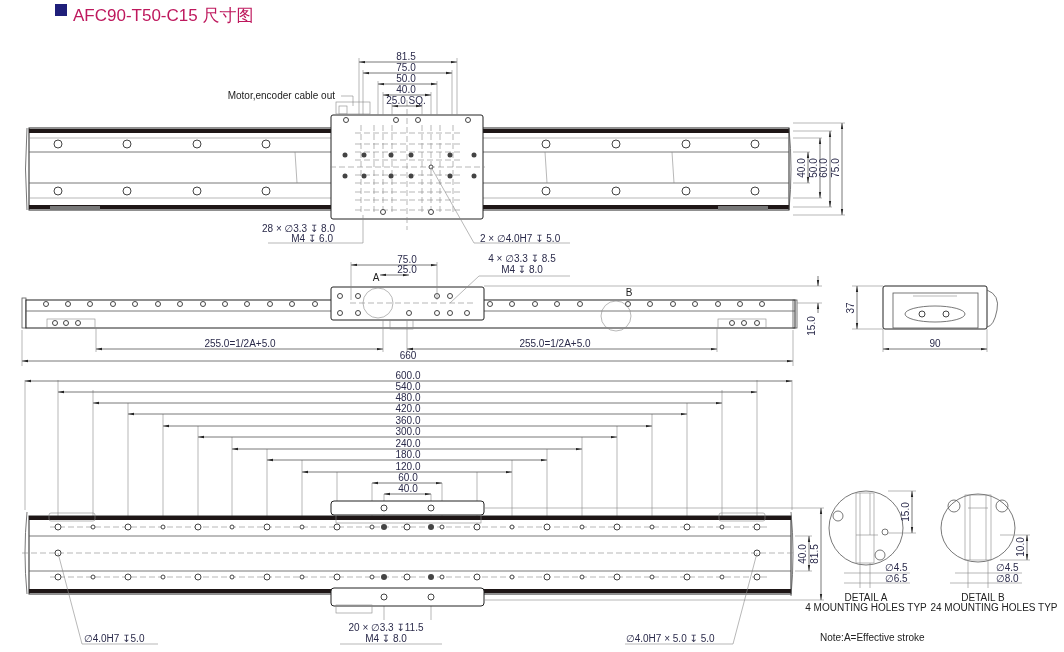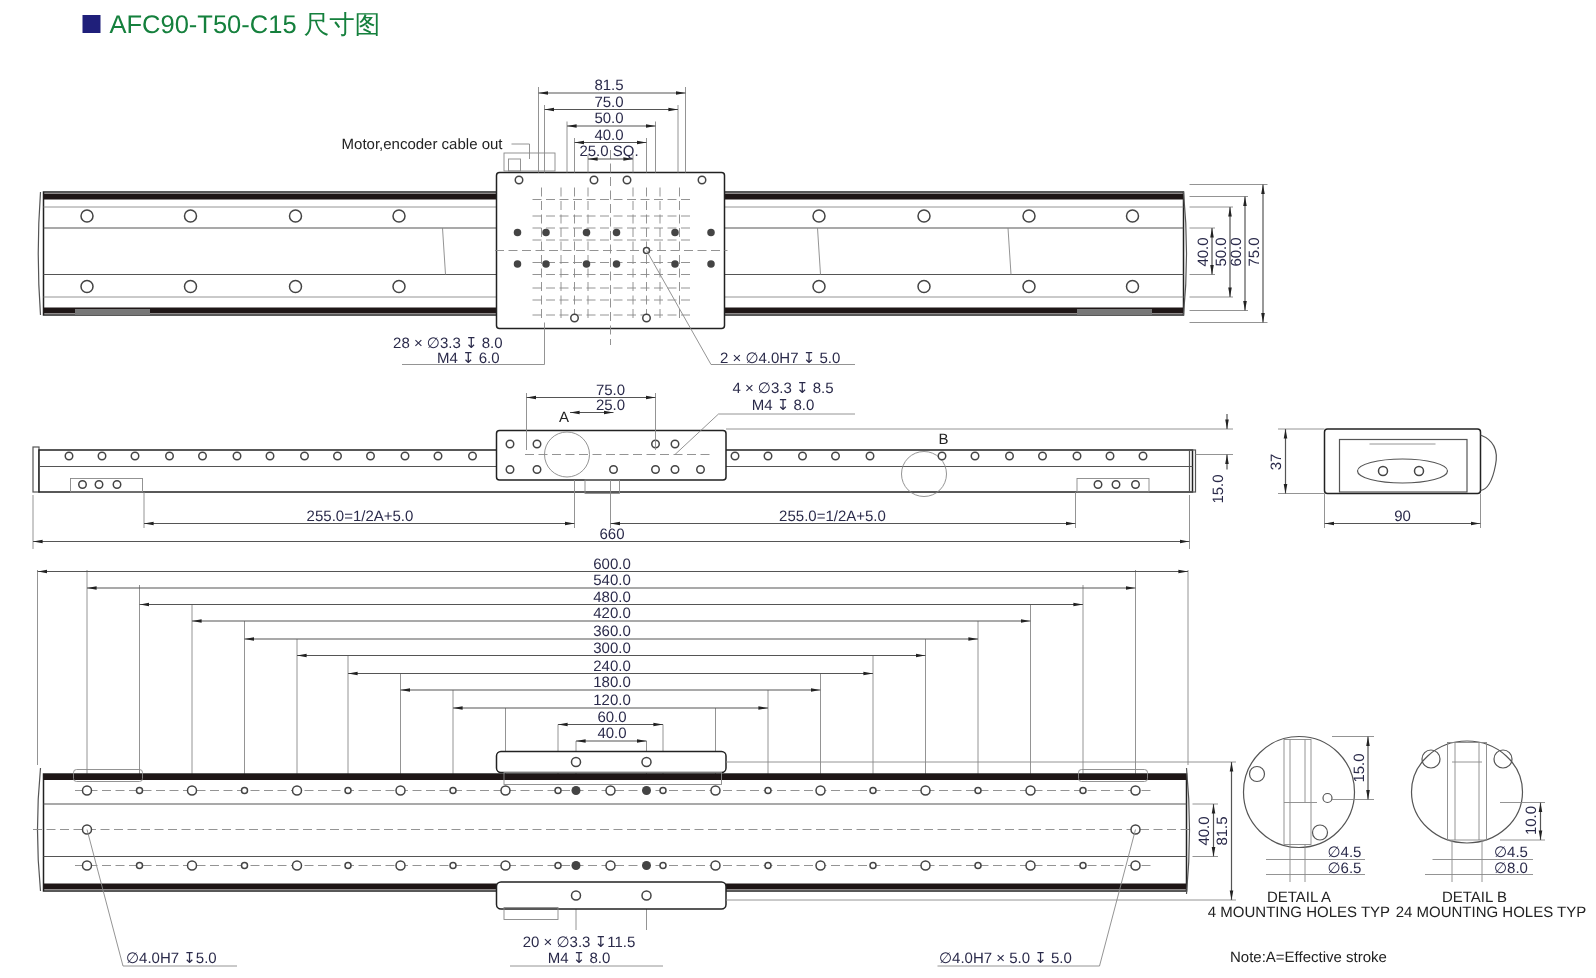--- a/index.html
+++ b/index.html
@@ -1,17 +1,17 @@
 <!DOCTYPE html>
 <html><head>
 <meta charset="utf-8">
 <style>
   html,body{margin:0;padding:0;background:#fff;}
   body{width:1064px;height:652px;position:relative;overflow:hidden;font-family:"Liberation Sans",sans-serif;}
-  .title{position:absolute;left:55px;top:4px;height:24px;display:flex;align-items:center;font-size:17px;color:#15803d;}
+  .title{position:absolute;left:55px;top:4px;height:24px;display:flex;font-size:17px;color:#be185d;}
   .title .sq{width:12px;height:12px;background:#1f1f7a;margin-right:6px;display:inline-block;}
   svg{position:absolute;left:0;top:0;}
   .dim{font-family:"Liberation Sans",sans-serif;font-size:10px;fill:#2a2a4a;}
   .lbl{font-family:"Liberation Sans",sans-serif;font-size:10px;fill:#222;}
   .ln{stroke:#555;stroke-width:0.8;fill:none;}
   .thin{stroke:#888;stroke-width:0.6;fill:none;}
   .dash{stroke:#888;stroke-width:0.6;stroke-dasharray:6 3;fill:none;}
   .rail{stroke:#222;stroke-width:1;fill:#fff;}
   .thick{stroke:#1e1616;stroke-width:4;}
   .hole{stroke:#444;stroke-width:1;fill:#fff;}

